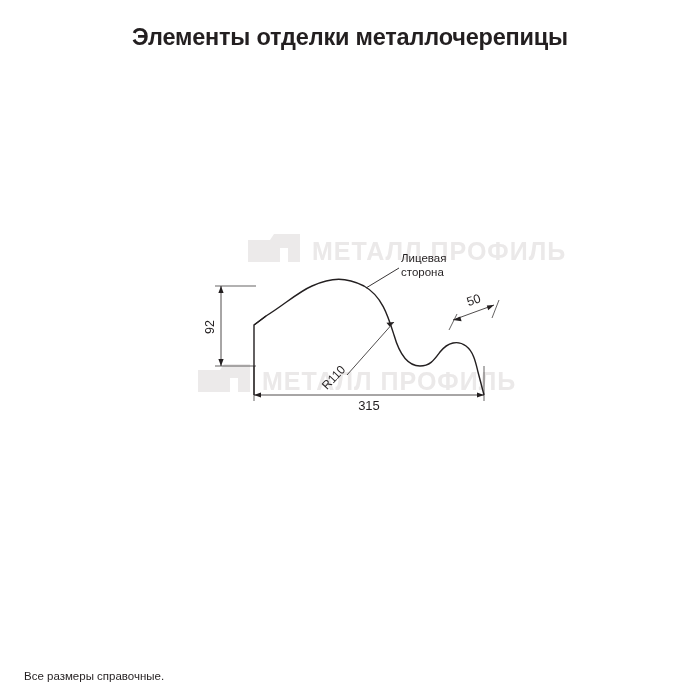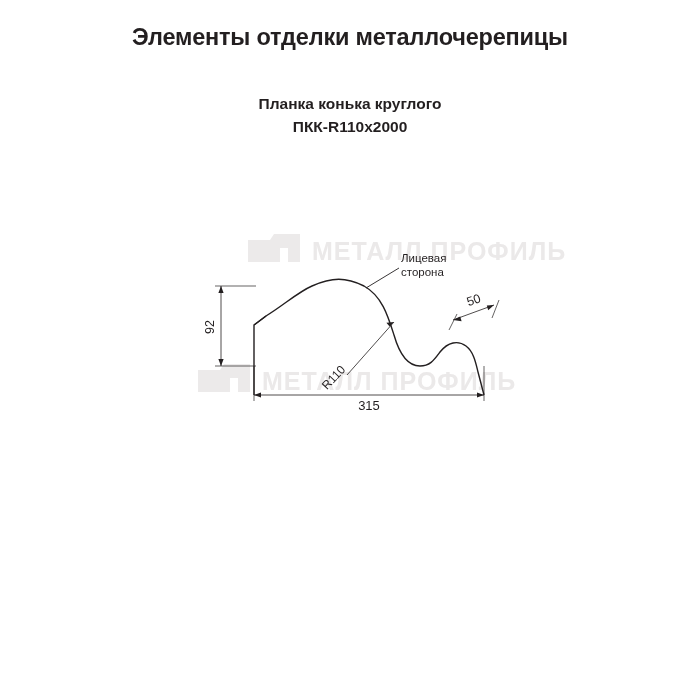--- a/index.html
+++ b/index.html
@@ -78,24 +78,20 @@
     letter-spacing: 1px;
   }
 </style>
 </head>
 <body>
 
 <div class="page">
 
   <div class="main-title">Элементы отделки металлочерепицы</div>
 
-  <div class="subtitle-block">
-    <div class="subtitle">Планка конька круглого</div>
-    <div class="subtitle-code">ПКК-R110х2000</div>
-  </div>
 
   <div class="drawing">
     <svg width="700" height="290" viewBox="0 0 700 290">
 
       <g opacity="1">
         <g transform="translate(228,62)">
           <path class="wm" d="M4,30 L4,8 L26,8 L30,2 L56,2 L56,30 L44,30 L44,16 L36,16 L36,30 Z"></path>
           <text class="wm-text" x="68" y="28" font-size="25">МЕТАЛЛ ПРОФИЛЬ</text>
         </g>
       </g>
@@ -143,15 +139,16 @@
       <path d="M437,150 l7.2,-3.4 l1.4,4.6 z" fill="#231f20"></path>
       <path d="M478,135 l-7.2,0.6 l1.4,4.6 z" fill="#231f20"></path>
       <line x1="433" y1="160" x2="441" y2="144" stroke="#231f20" stroke-width="0.7"></line>
       <line x1="476" y1="148" x2="483" y2="130" stroke="#231f20" stroke-width="0.7"></line>
       <text x="459" y="134" font-size="12.5" transform="rotate(-19 459,134)" text-anchor="middle">50</text>
 
     </svg>
   </div>
 
   <div class="footer">
+    <div>Все размеры справочные.</div>
   </div>
 
 </div>
 
 </body></html>

